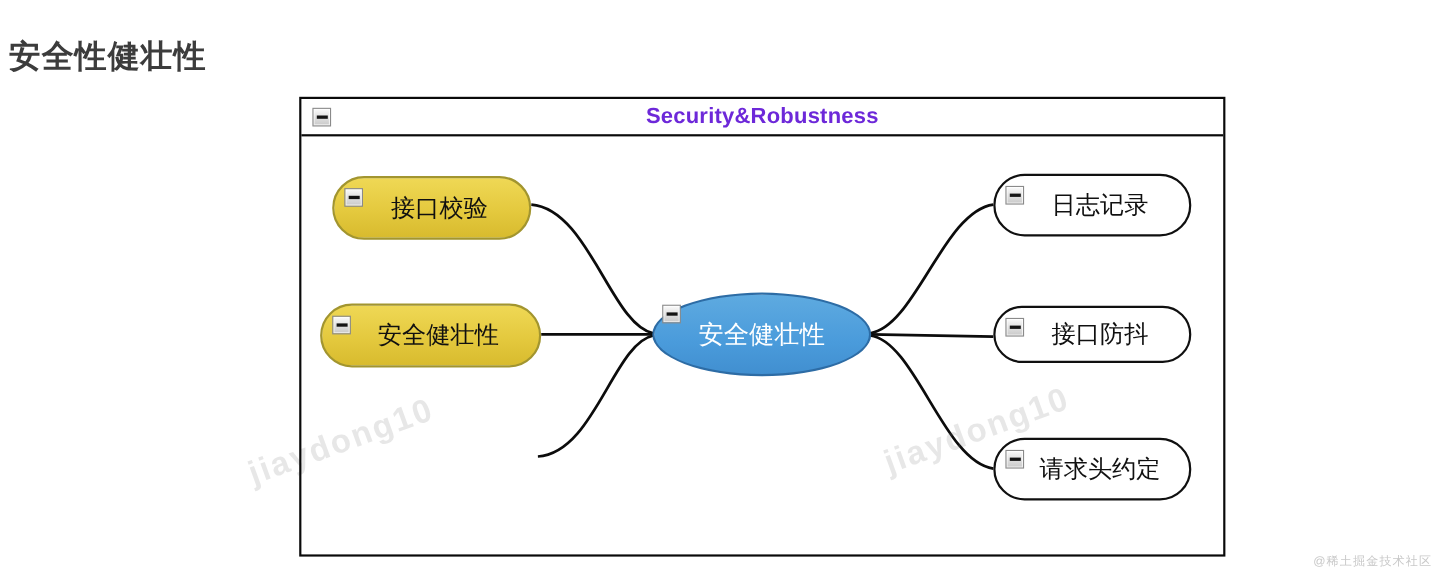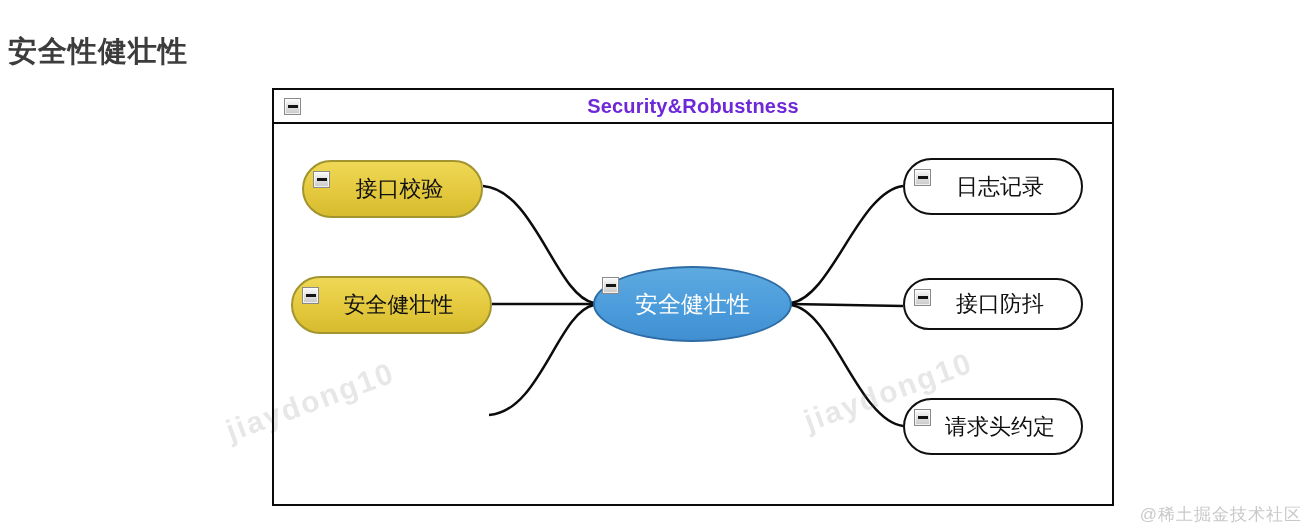--- a/index.html
+++ b/index.html
@@ -84,21 +84,21 @@
     color:rgba(120,120,120,0.18);
     transform:rotate(-20deg);
     letter-spacing:2px;
     white-space:nowrap;
     pointer-events:none;
   }
   .wm-left  { left:222px; top:385px; }
   .wm-right { left:800px; top:375px; }
   .credit {
     position:absolute; right:6px; top:503px;
-    font-size:17px; color:#c9c9c9; letter-spacing:1px;
+    font-size:11px; color:#c9c9c9; letter-spacing:1px;
   }
 </style>
 </head>
 <body>
 
 <div class="page">
 
   <h1 class="page-title">安全性健壮性</h1>
 
   <svg class="wires" viewBox="0 0 1308 530">

